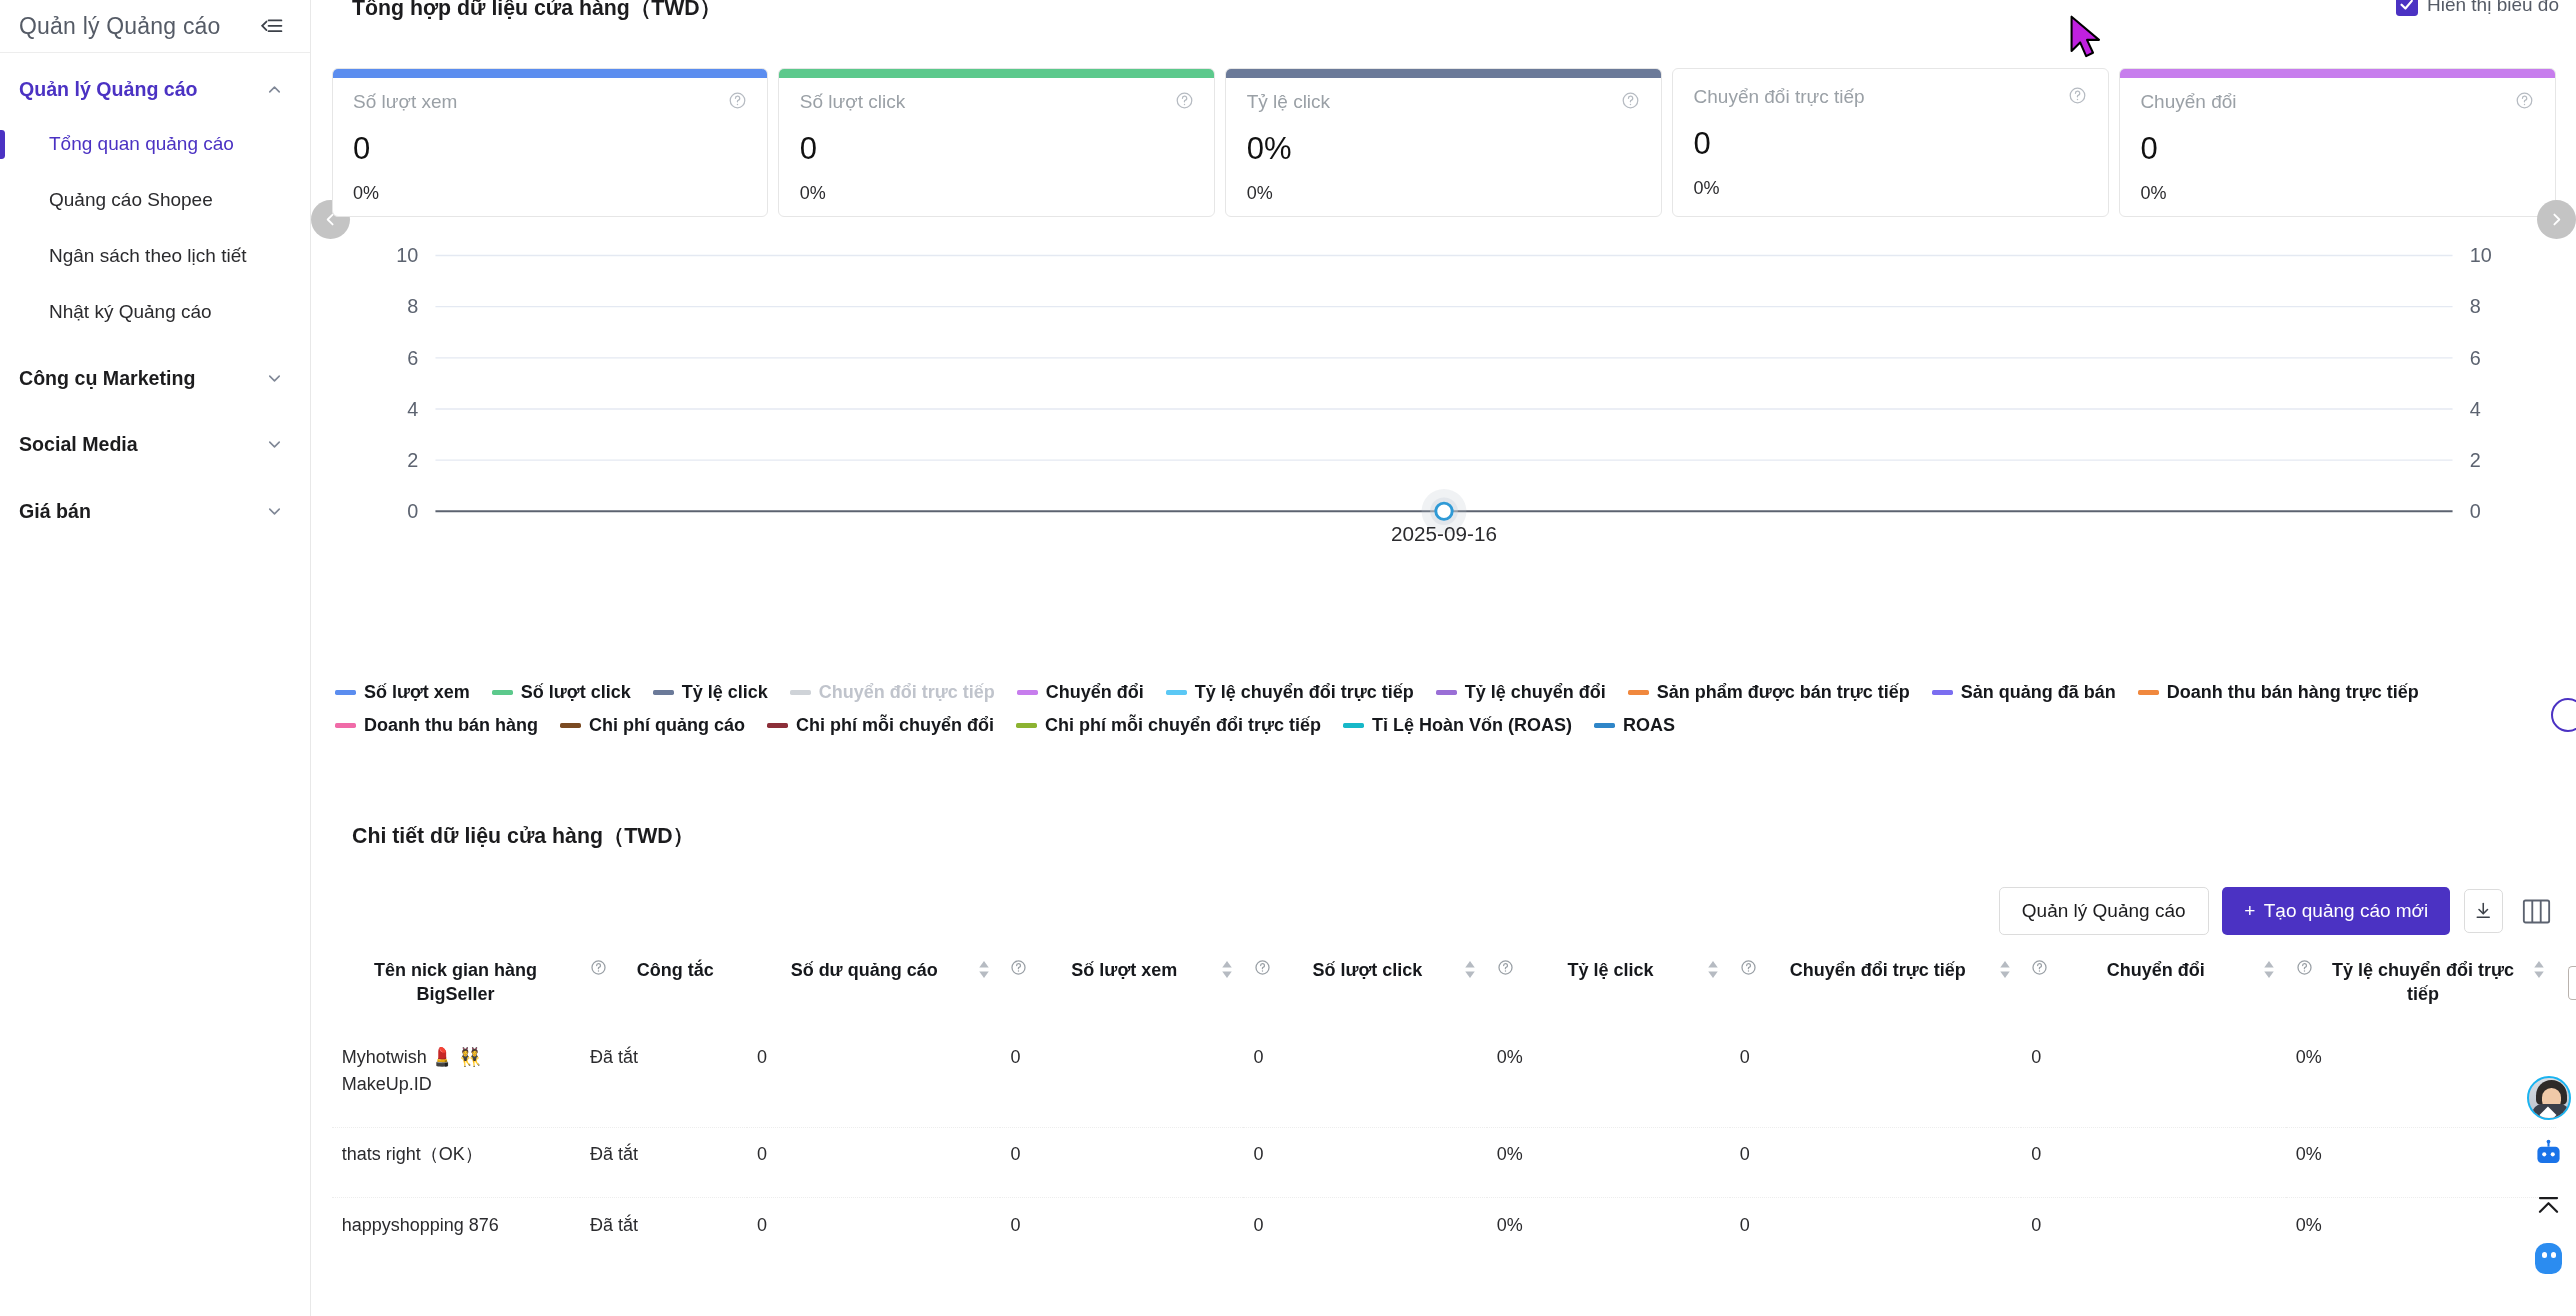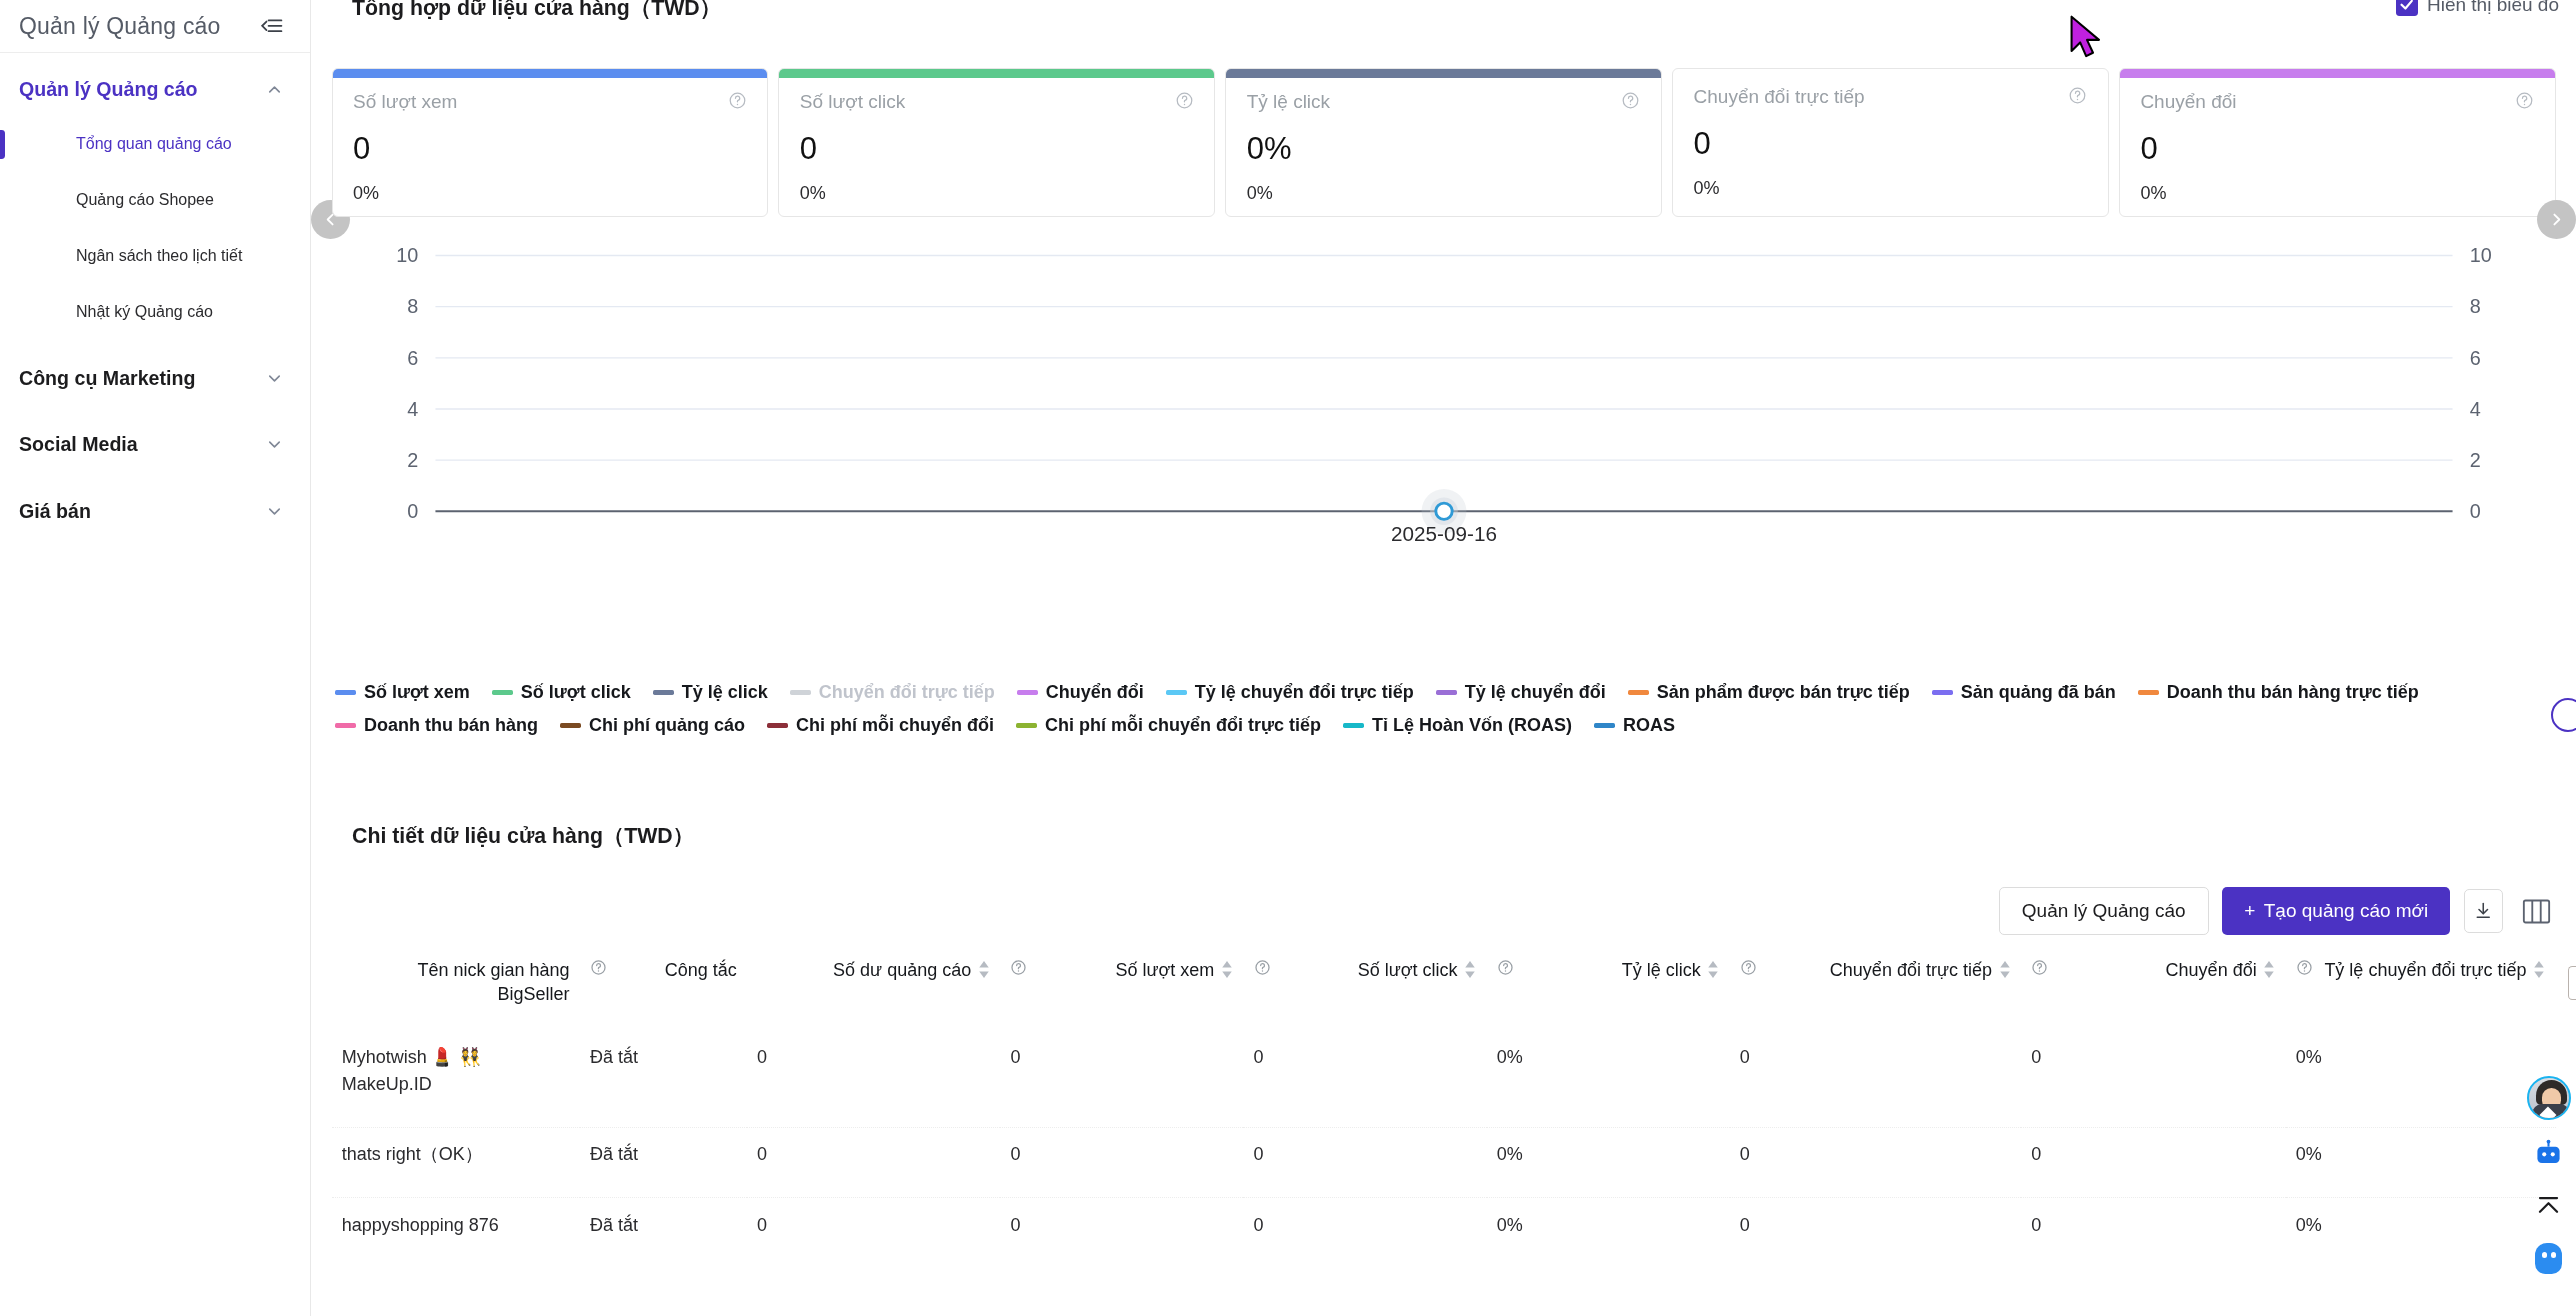--- a/index.html
+++ b/index.html
@@ -35,21 +35,21 @@
     padding: 0 25.6px 0 19px; height: 43px; cursor: pointer;
   }
   .nav-group-head .lbl { font-size: 19.6px; font-weight: bold; color: #1c1c1e; }
   .nav-group-head.active .lbl { color: #4b32c3; }
   .chev { width: 19px; height: 19px; flex: 0 0 19px; }
   .chev svg { display:block; }
 
   .nav-sub { padding-top: 5.1px; }
   .nav-item {
     position: relative; height: 56px; display: flex; align-items: center;
-    padding-left: 76px; font-size: 16px; color: #2b2b2e; cursor: pointer;
+    padding-left: 49px; font-size: 19px; color: #2b2b2e; cursor: pointer;
   }
   .nav-item.active { color: #4b32c3; }
   .nav-item.active::before {
     content: ""; position: absolute; left: 0; top: 13.6px;
     width: 5.1px; height: 29px; background: #4b32c3; border-radius: 0 3.4px 3.4px 0;
   }
   .nav-group.spaced { margin-top: 10.2px; }
   .nav-group.spaced .nav-group-head { height: 56px; }
 
   
@@ -142,22 +142,22 @@
   }
   .icon-plain {
     width: 39px; height: 39px; display: flex; align-items: center; justify-content: center;
     cursor: pointer; background: transparent; border: none;
   }
 
   
   .tbl { position: absolute; top: 949px; left: 20.5px; right: 20.5px; }
   table { width: 100%; border-collapse: collapse; table-layout: fixed; }
   thead th {
-    text-align: right; vertical-align: top;
-    font-size: 18px; font-weight: normal; color: #16181c;
+    text-align: center; vertical-align: top;
+    font-size: 18px; font-weight: bold; color: #16181c;
     padding: 8.5px 10.2px 24px 10.2px; line-height: 1.35;
   }
   .th-inner { display: flex; align-items: flex-start; gap: 6.8px; }
   .th-lbl { flex: 1 1 auto; }
   .sorter { flex: 0 0 12px; margin-top: 2.6px; }
   tbody td {
     font-size: 18px; color: #2b2b2e; vertical-align: top;
     padding: 13.6px 10.2px 29px 10.2px; line-height: 1.5;
     border-top: 0.9px dotted #ededed;
   }

